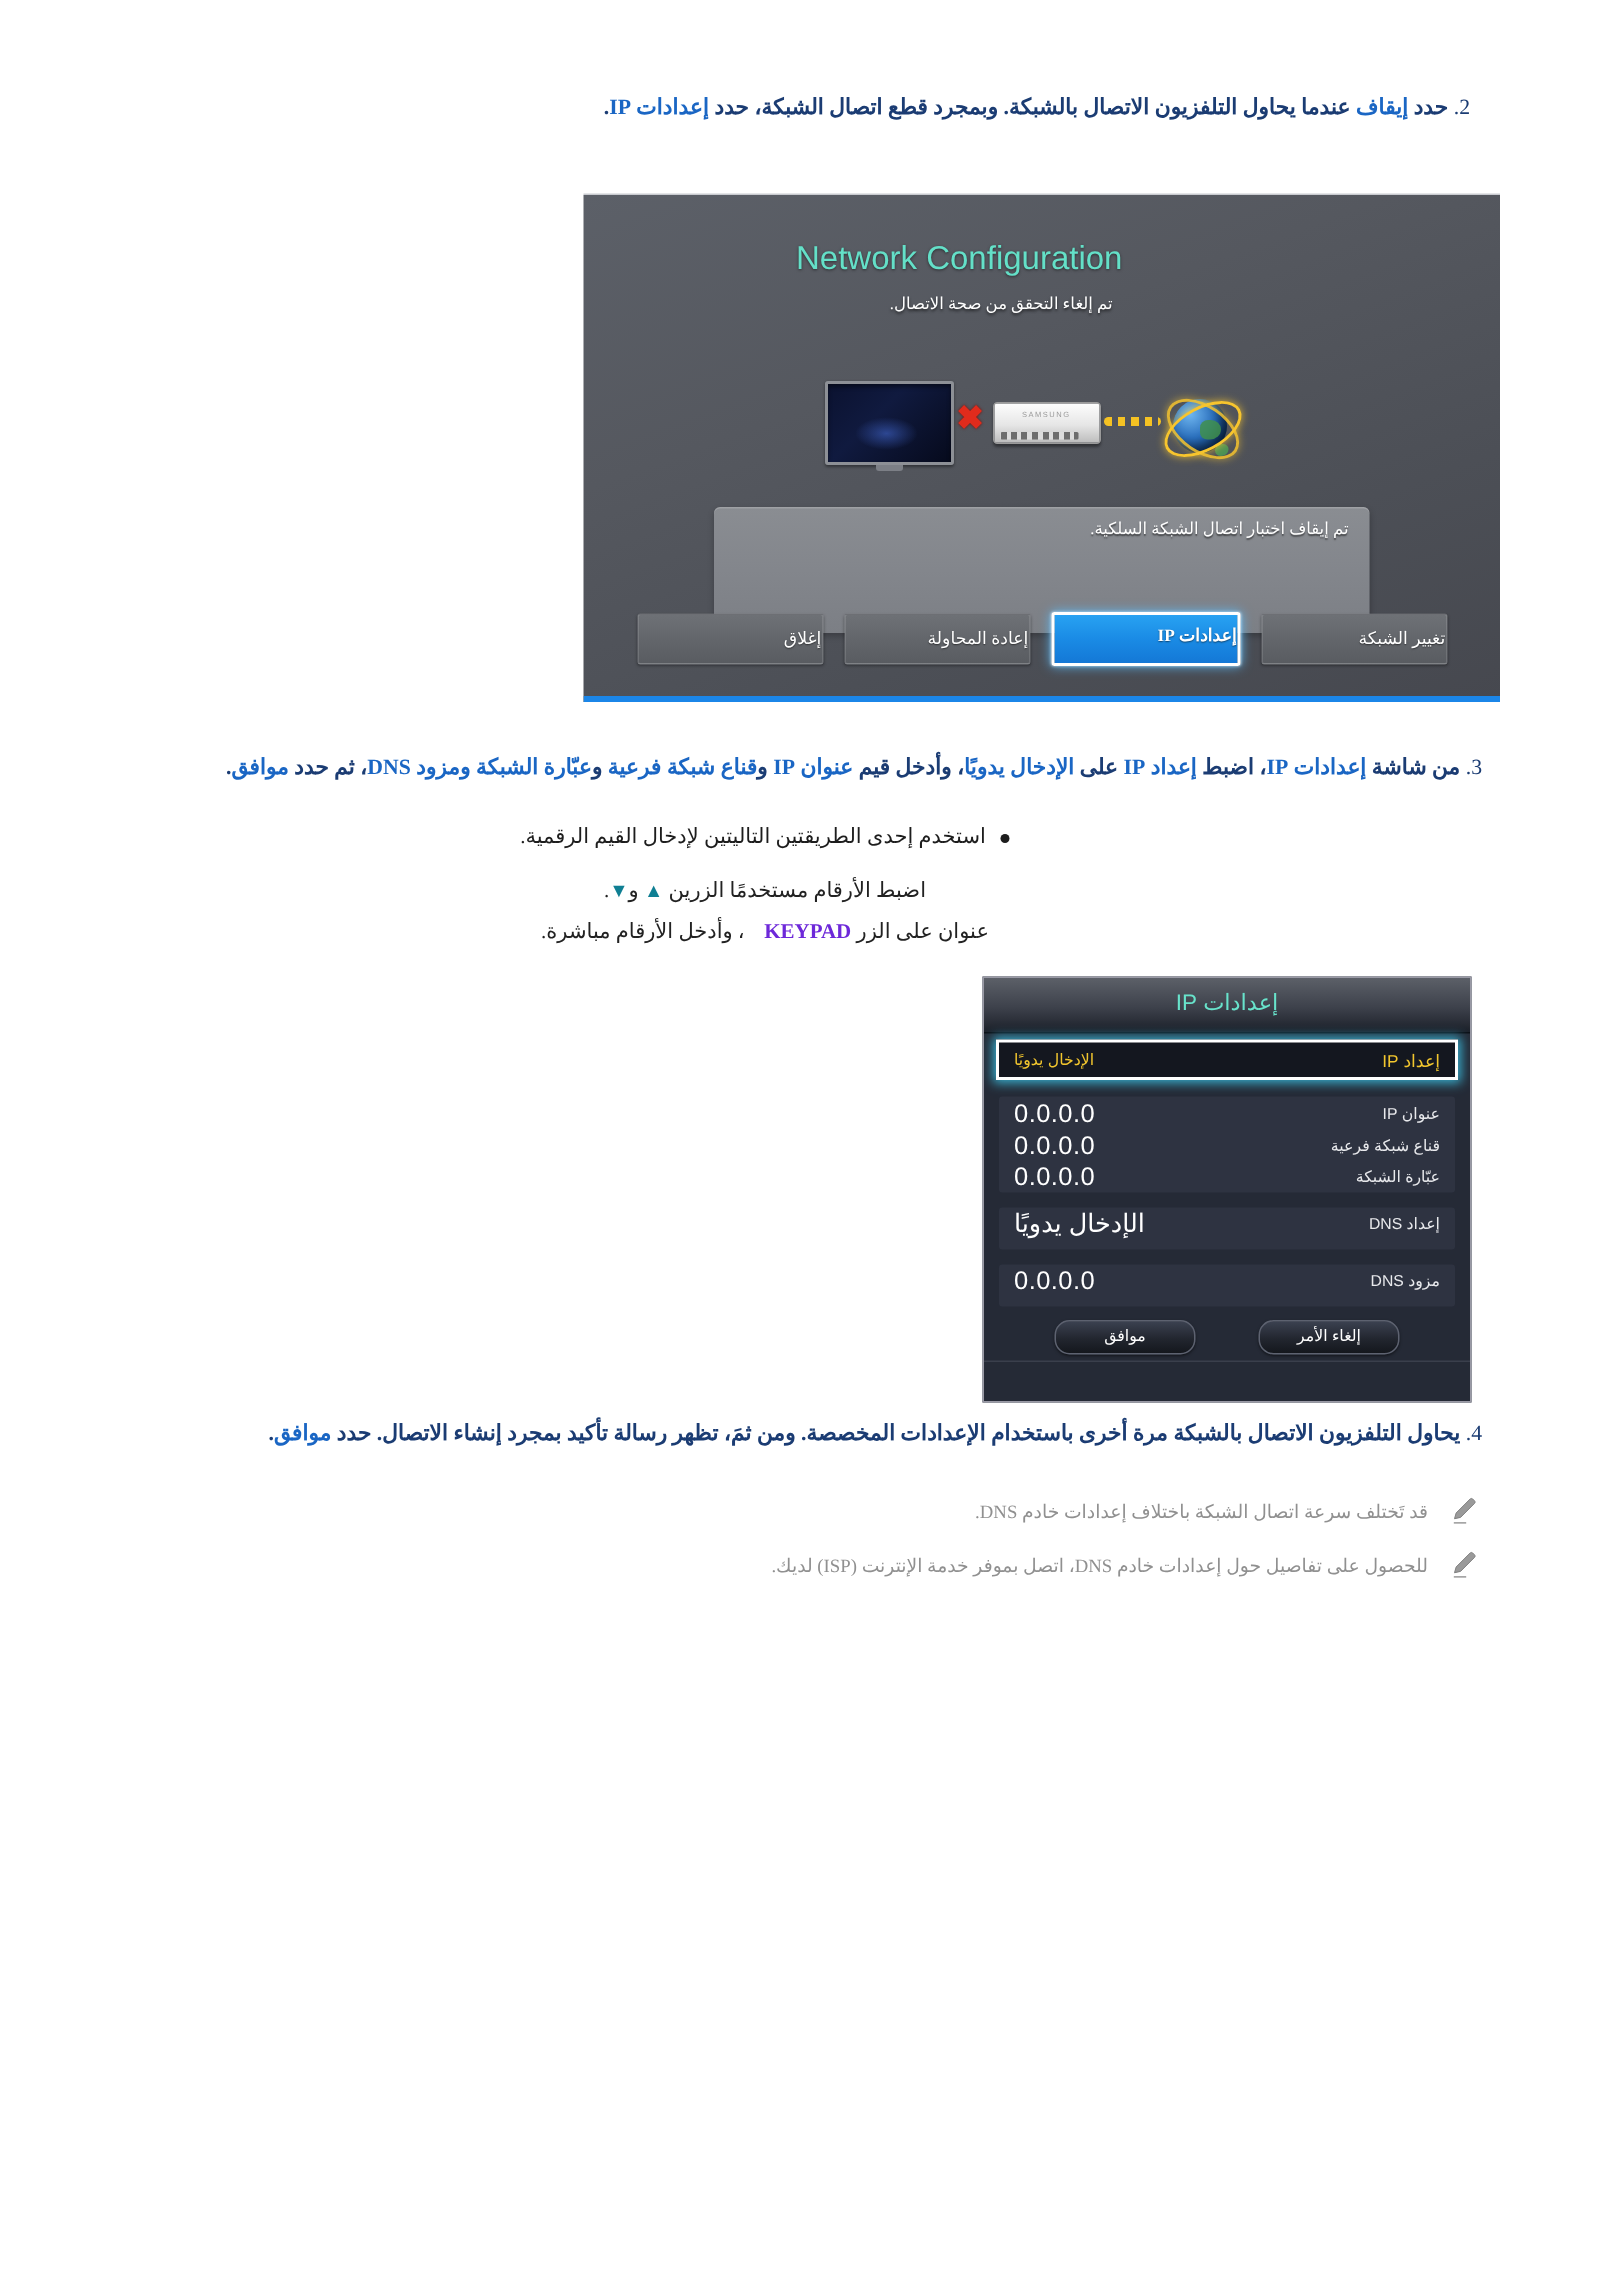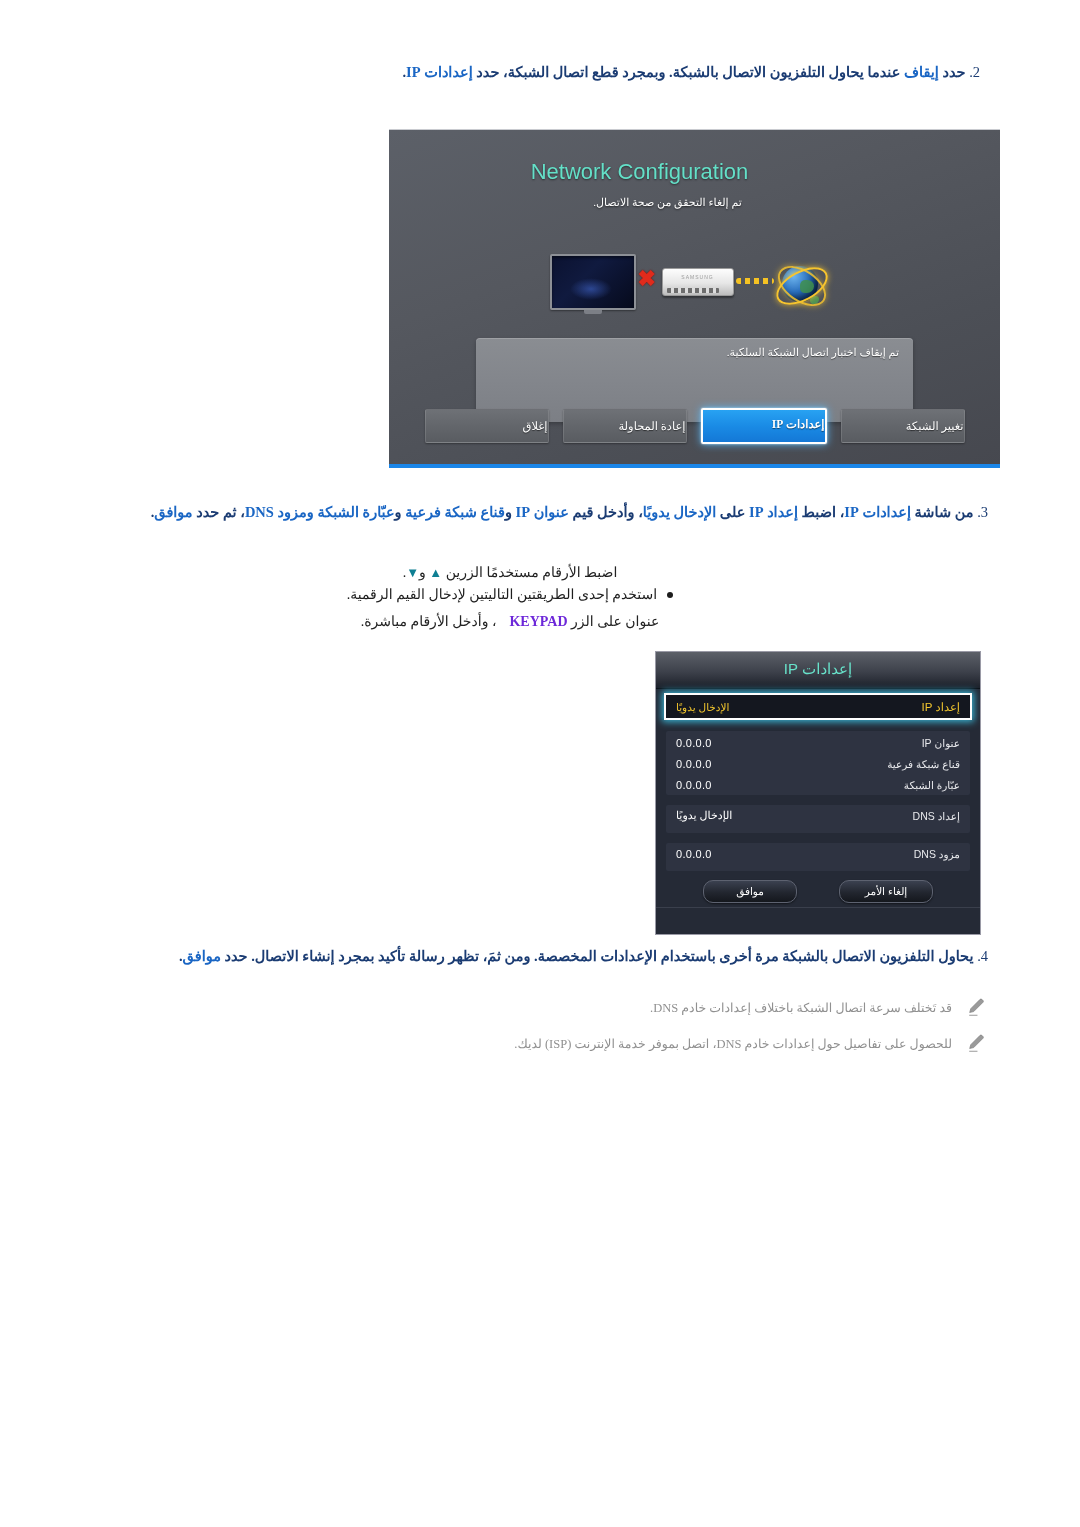--- a/index.html
+++ b/index.html
@@ -383,21 +383,21 @@
   .ip-line {
     height: 21px;
     display: flex;
     align-items: center;
     justify-content: space-between;
     padding: 0 10px;
     color: #e8e9ec;
     font-size: 10.5px;
   }
   .g1 .ip-line:first-child { margin-top: 1px; }
-  .ip-line .val { color: #ffffff; font-size: 11px; letter-spacing: .3px; }
+  .ip-line .val { color: #ffffff; font-size: 17px; letter-spacing: .3px; }
 
   .ip-btns {
     position: absolute;
     left: 0; right: 0;
     top: 228px;
     height: 30px;
     display: flex;
     justify-content: center;
     gap: 42px;
     direction: rtl;
@@ -468,25 +468,25 @@
       </div>
   </div>
 </div>
 
 <div class="step step3">
   <span class="num">3.</span>
   <span class="step-body" id="step3-text"><span>من شاشة </span><span class="hl">إعدادات IP</span><span>، اضبط </span><span class="hl">إعداد IP</span><span> على </span><span class="hl">الإدخال يدويًا</span><span>، وأدخل قيم </span><span class="hl">عنوان IP</span><span> و</span><span class="hl">قناع شبكة فرعية</span><span> و</span><span class="hl">عبّارة الشبكة ومزود DNS</span><span>، ثم حدد </span><span class="hl">موافق</span><span>.</span></span>
 </div>
 
 <div class="sub-block">
+  <div class="sub-line bullet-line">
+    <span class="dot"></span><span>استخدم إحدى الطريقتين التاليتين لإدخال القيم الرقمية.</span>
+  </div>
   <div class="sub-line sub-centered">
     <span>اضبط الأرقام مستخدمًا الزرين </span><span class="arrowglyph">▲</span><span> و</span><span class="arrowglyph">▼</span><span>.</span>
-  </div>
-  <div class="sub-line bullet-line">
-    <span class="dot"></span><span>استخدم إحدى الطريقتين التاليتين لإدخال القيم الرقمية.</span>
   </div>
   <div class="sub-line sub-centered2">
     <span>عنوان على الزر </span><span class="tealword">KEYPAD</span><span>، وأدخل الأرقام مباشرة.</span>
   </div>
 </div>
 
 <div class="ipshot">
   <div class="ip-header">إعدادات IP</div>
 
   <div class="ip-row-sel">

